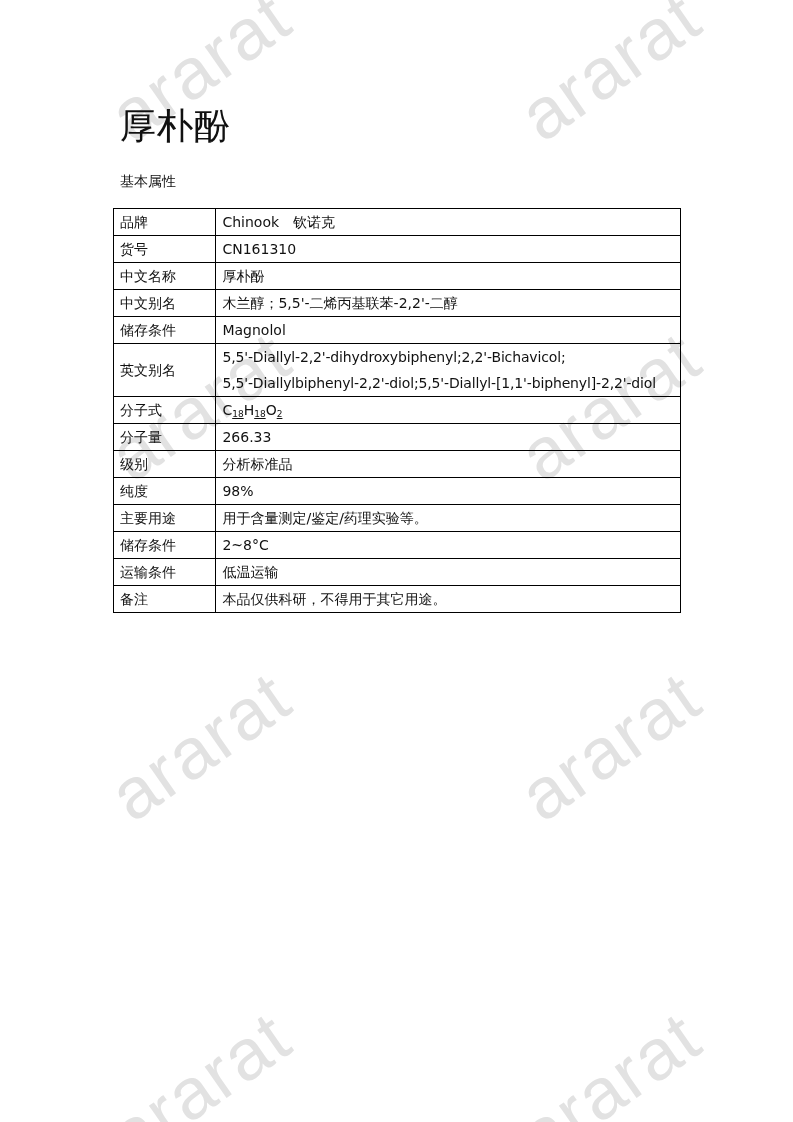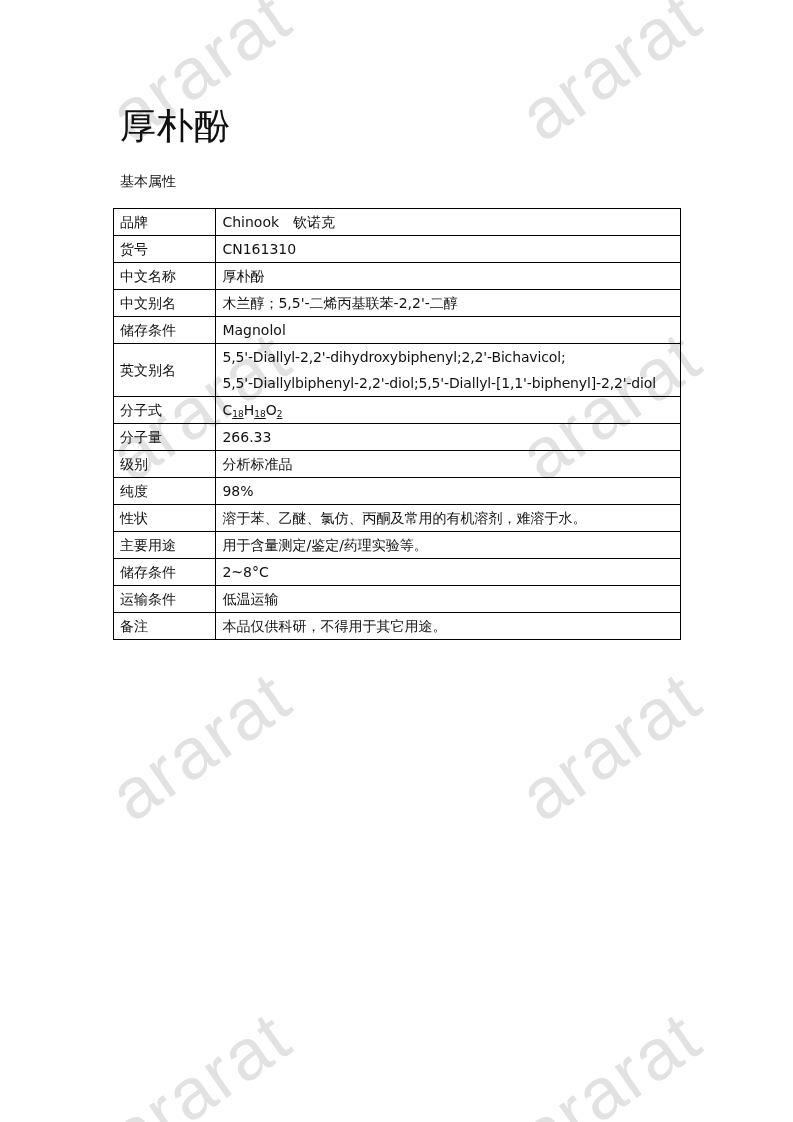--- a/index.html
+++ b/index.html
@@ -138,24 +138,20 @@
     </tr>
     <tr>
       <td class="key">级别</td>
       <td class="val">分析标准品</td>
     </tr>
     <tr>
       <td class="key">纯度</td>
       <td class="val">98%</td>
     </tr>
     <tr>
-      <td class="key">性状</td>
-      <td class="val">溶于苯、乙醚、氯仿、丙酮及常用的有机溶剂，难溶于水。</td>
-    </tr>
-    <tr>
       <td class="key">主要用途</td>
       <td class="val">用于含量测定/鉴定/药理实验等。</td>
     </tr>
     <tr>
       <td class="key">储存条件</td>
       <td class="val">2~8°C</td>
     </tr>
     <tr>
       <td class="key">运输条件</td>
       <td class="val">低温运输</td>

